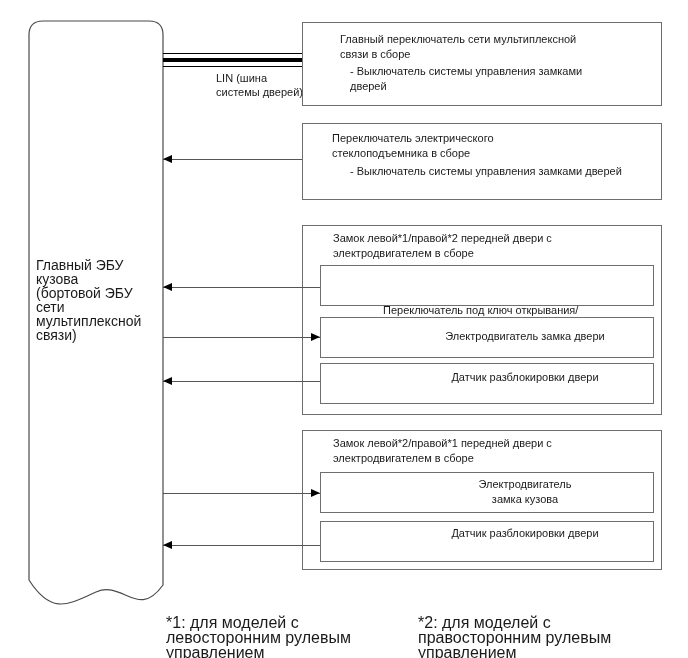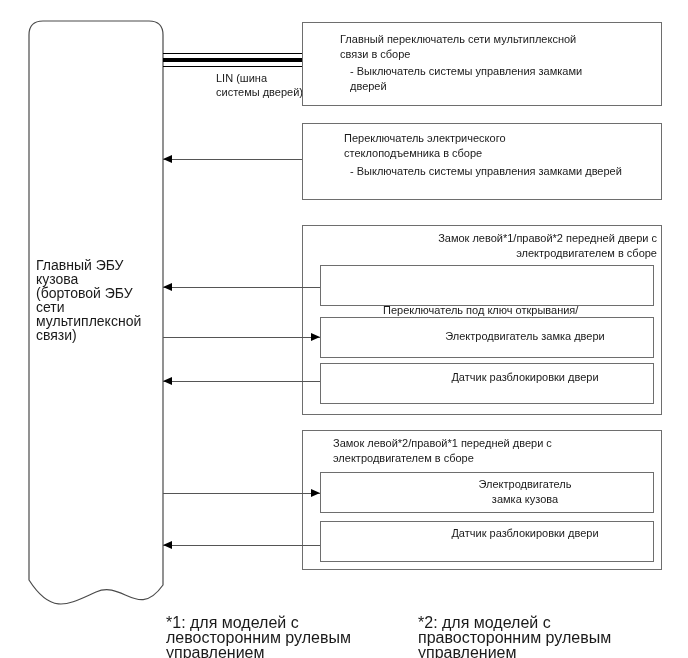--- a/index.html
+++ b/index.html
@@ -167,30 +167,30 @@
   <div class="lin-label">LIN (шина
 системы дверей)</div>
 
   <div class="box group-box" style="left:302px; top:22px; width:360px; height:84px;"></div>
   <div class="box-text t-left" style="left:340px; top:32px; width:318px;">Главный переключатель сети мультиплексной
 связи в сборе</div>
   <div class="box-text t-left" style="left:350px; top:64px; width:308px;">- Выключатель системы управления замками
 дверей</div>
 
   <div class="box group-box" style="left:302px; top:123px; width:360px; height:77px;"></div>
-  <div class="box-text t-left" style="left:344px; top:131px; width:318px;">Переключатель электрического
+  <div class="box-text t-left" style="left:332px; top:131px; width:318px;">Переключатель электрического
 стеклоподъемника в сборе</div>
   <div class="box-text t-left" style="left:350px; top:164px; width:310px;">- Выключатель системы управления замками дверей</div>
   <div class="conn to-left" style="left:163px; top:155px; width:139px;">
     <div class="line"></div>
     <div class="head"></div>
   </div>
 
   <div class="box group-box" style="left:302px; top:225px; width:360px; height:190px;"></div>
-  <div class="box-text t-left" style="left:333px; top:231px; width:324px;text-align:right;">Замок левой*1/правой*2 передней двери с
+  <div class="box-text t-left" style="left:333px; top:231px; width:324px;">Замок левой*1/правой*2 передней двери с
 электродвигателем в сборе</div>
 
   <div class="box inner-box" style="left:320px; top:265px; width:334px; height:41px;"></div>
   <div class="box-text t-left" style="left:383px; top:279px; width:268px;margin-top:24px;">Переключатель под ключ открывания/
 закрывания двери</div>
 
   <div class="box inner-box" style="left:320px; top:317px; width:334px; height:41px;"></div>
   <div class="box-text t-center" style="left:320px; top:329px; width:334px;">Электродвигатель замка двери</div>
 
   <div class="box inner-box" style="left:320px; top:363px; width:334px; height:41px;"></div>

